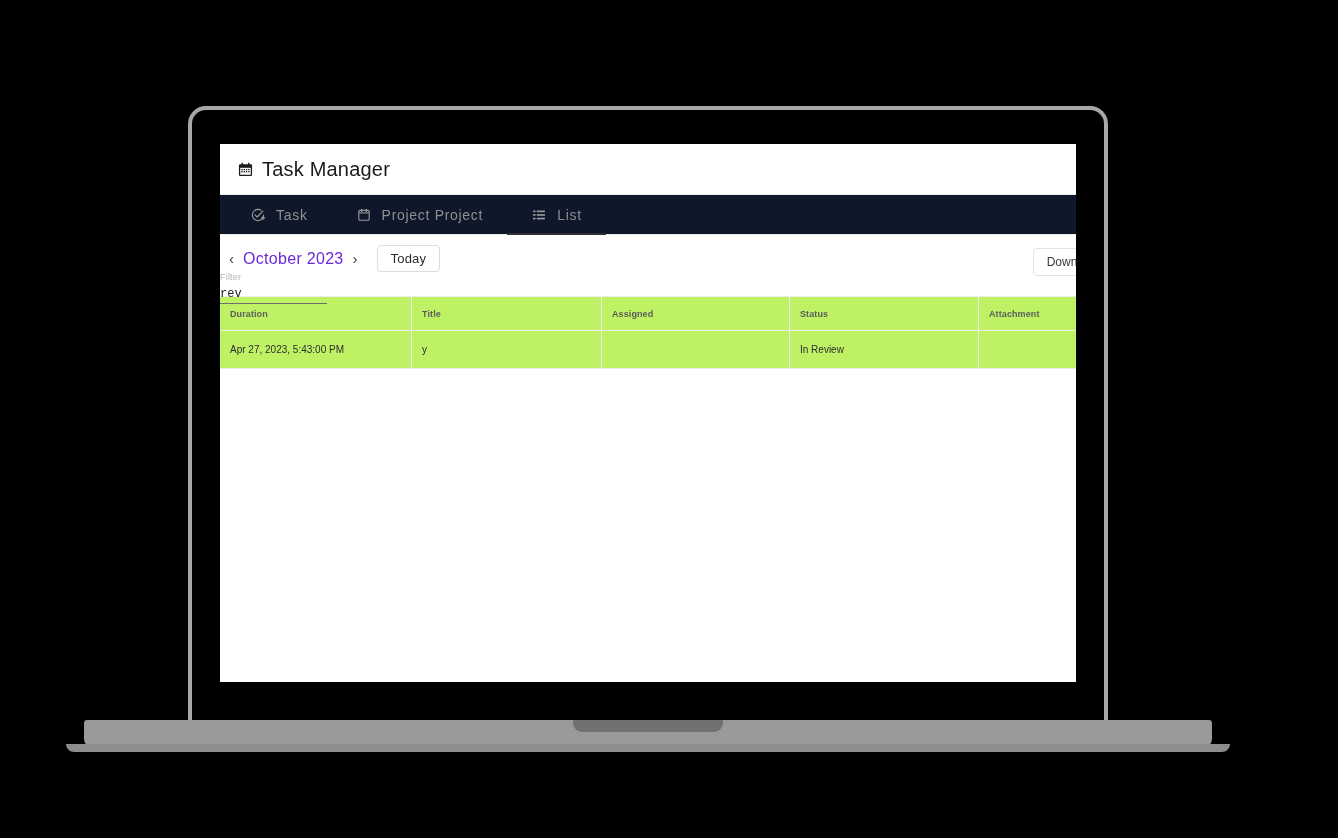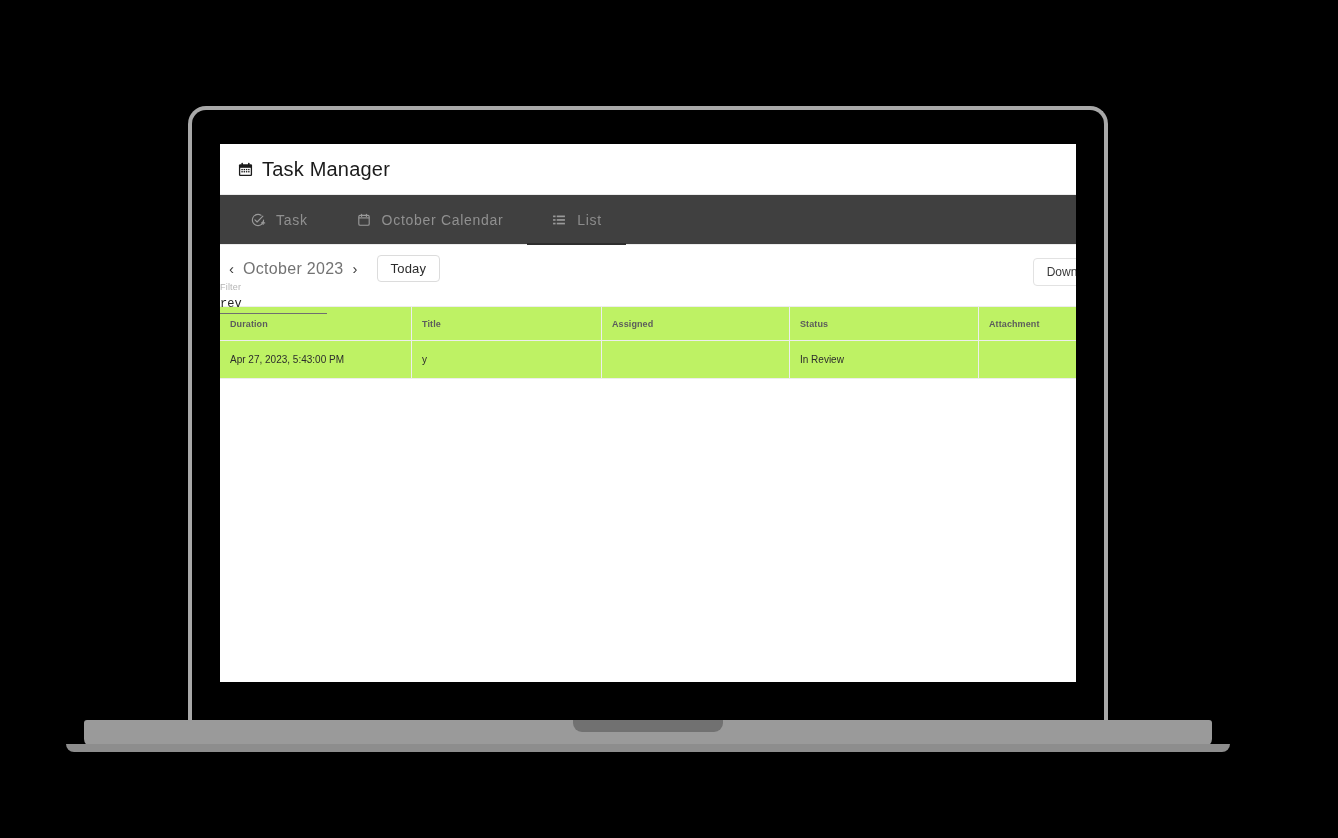--- a/index.html
+++ b/index.html
@@ -92,26 +92,26 @@
     letter-spacing: .2px;
     white-space: nowrap;
   }
   .cal-solid-icon {
     width: 15px; height: 15px;
     display: block;
   }
 
   
   #tab-bar {
-    height: 51px;
+    height: 41px;
     border-top: 1px solid #ececec;
     border-bottom: 1px solid #ececec;
     display: flex;
     align-items: stretch;
-    background: #404040;
+    background: #0f172a;
     padding-left: 6px;
     box-sizing: border-box;
   }
   .tab {
     display: flex;
     align-items: center;
     justify-content: center;
     gap: 10px;
     padding: 0 24px;
     color: #909090;
@@ -152,21 +152,21 @@
     border: none;
     font-size: 15px;
     color: #3a3a3a;
     cursor: pointer;
     padding: 0 3px;
     line-height: 1;
     font-family: "Liberation Sans", sans-serif;
   }
   #current-month {
     font-size: 16px;
-    color: #737373;
+    color: #6d28d9;
     letter-spacing: .3px;
     white-space: nowrap;
   }
   #today-button {
     margin-left: 10px;
     border: 1px solid #dcdcdc;
     border-radius: 4px;
     background: #ffffff;
     font-size: 13px;
     color: #2b2b2b;
@@ -297,21 +297,21 @@
       </button>
 
       <button class="tab">
         <span>
           <svg class="tab-icon" viewBox="0 0 20 20" aria-hidden="true">
             <rect x="3.5" y="4.2" width="13" height="12.3" rx="1.6" fill="none" stroke="#9a9a9a" stroke-width="1.4"></rect>
             <path d="M3.5 7.4h13" stroke="#9a9a9a" stroke-width="1.4"></path>
             <path d="M7 2.9v2.6M13 2.9v2.6" stroke="#9a9a9a" stroke-width="1.4" stroke-linecap="round"></path>
           </svg>
         </span>
-        <span>October Calendar</span>
+        <span>Project Project</span>
       </button>
 
       <button class="tab active">
         <span>
           <svg class="tab-icon" viewBox="0 0 20 20" aria-hidden="true">
             <rect x="2.6" y="4.4" width="3.1" height="2.1" fill="#9a9a9a"></rect>
             <rect x="2.6" y="8.9" width="3.1" height="2.1" fill="#9a9a9a"></rect>
             <rect x="2.6" y="13.4" width="3.1" height="2.1" fill="#9a9a9a"></rect>
             <rect x="7.2" y="4.4" width="10.2" height="2.1" fill="#9a9a9a"></rect>
             <rect x="7.2" y="8.9" width="10.2" height="2.1" fill="#9a9a9a"></rect>

